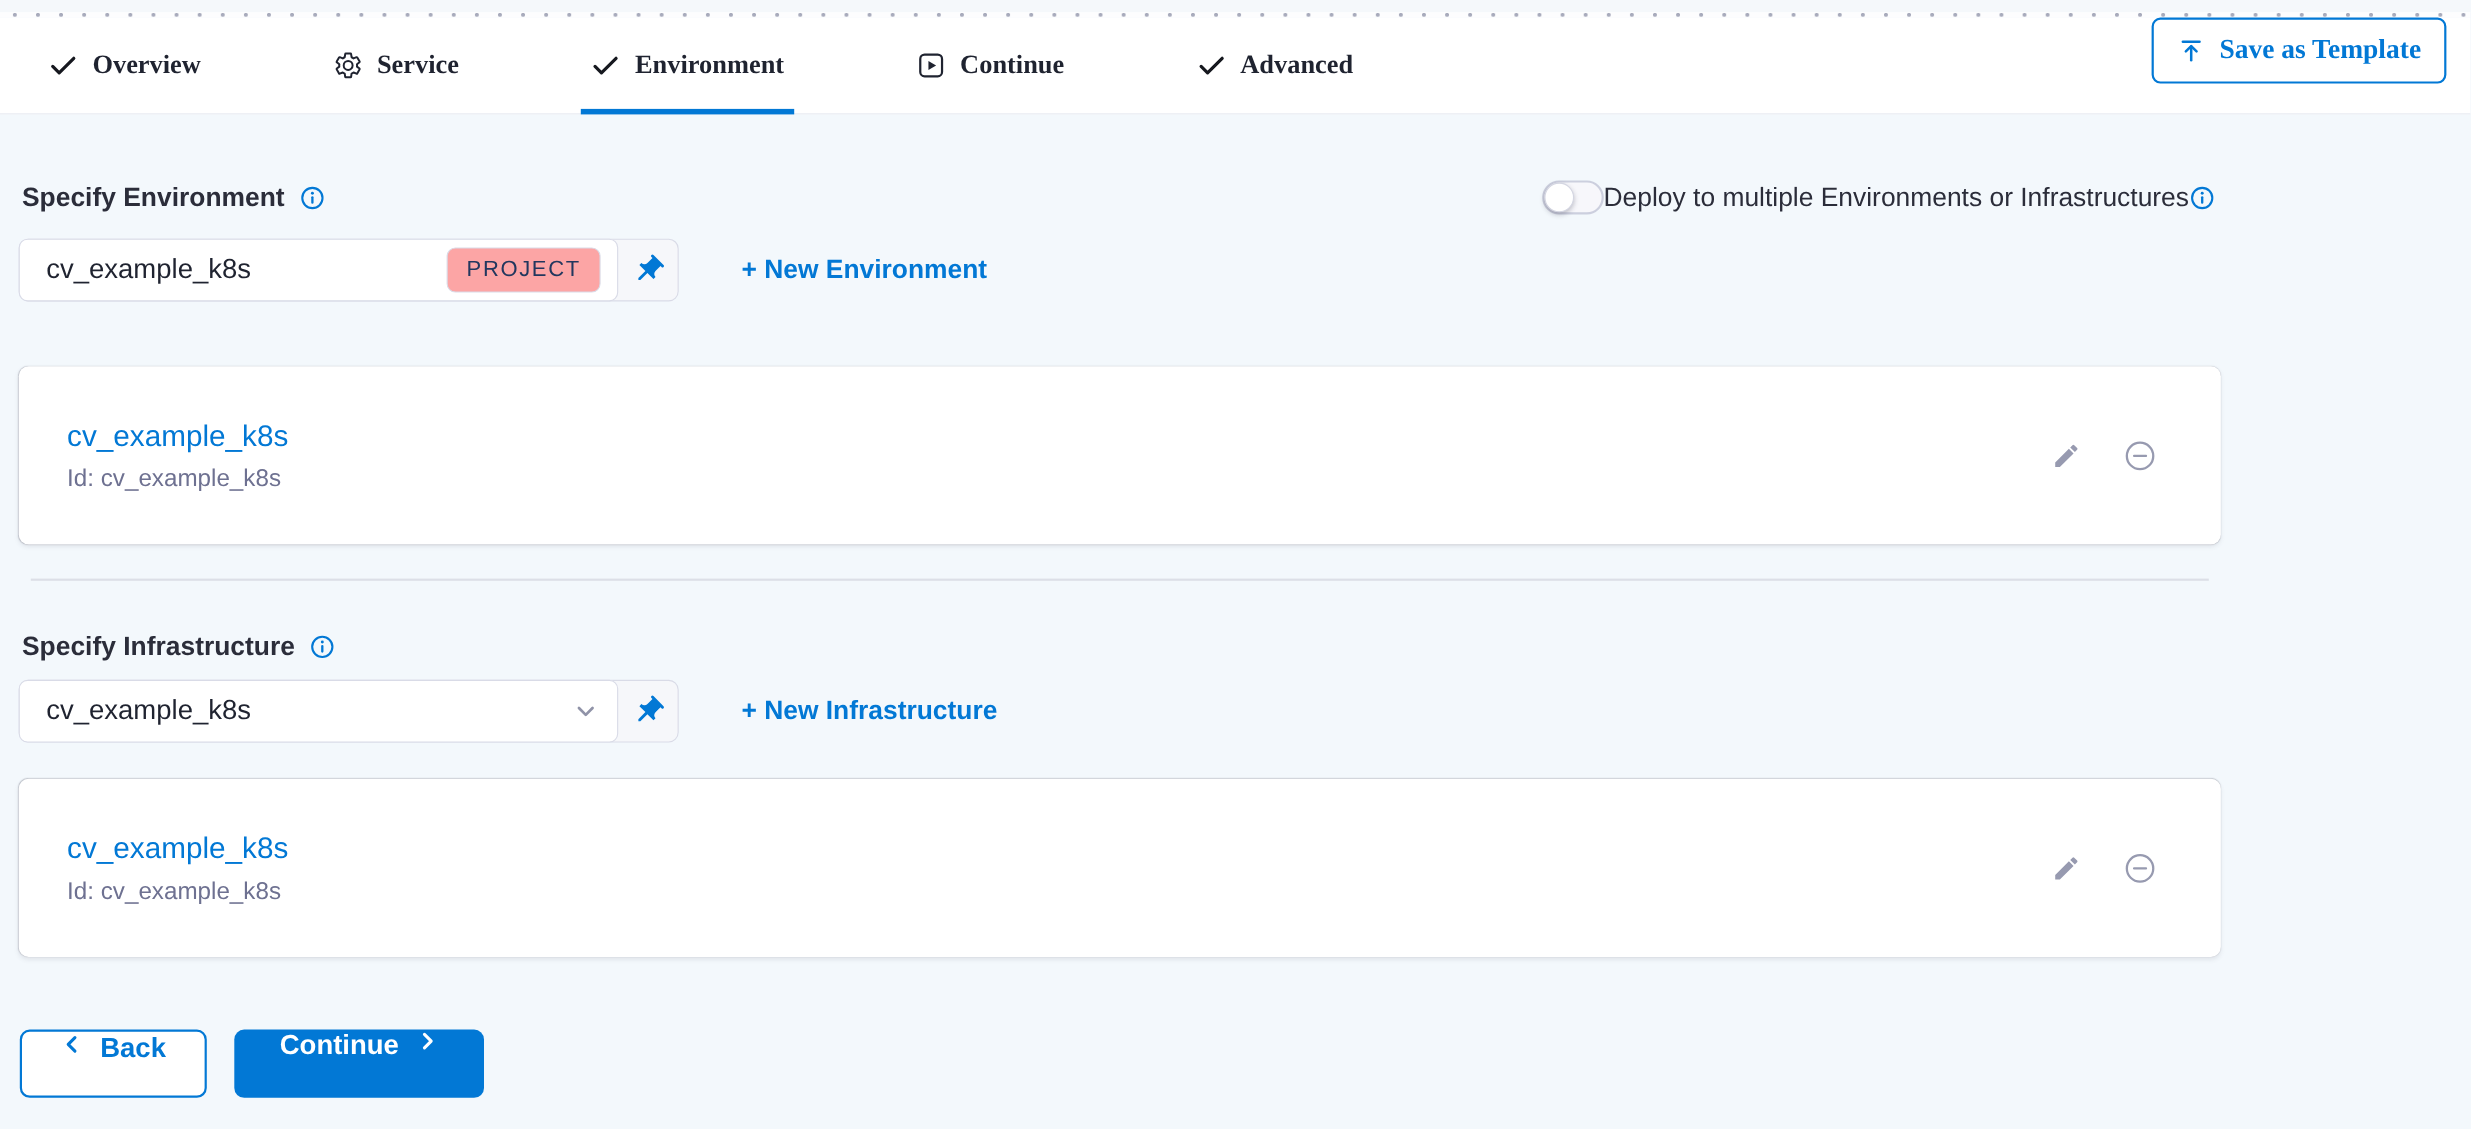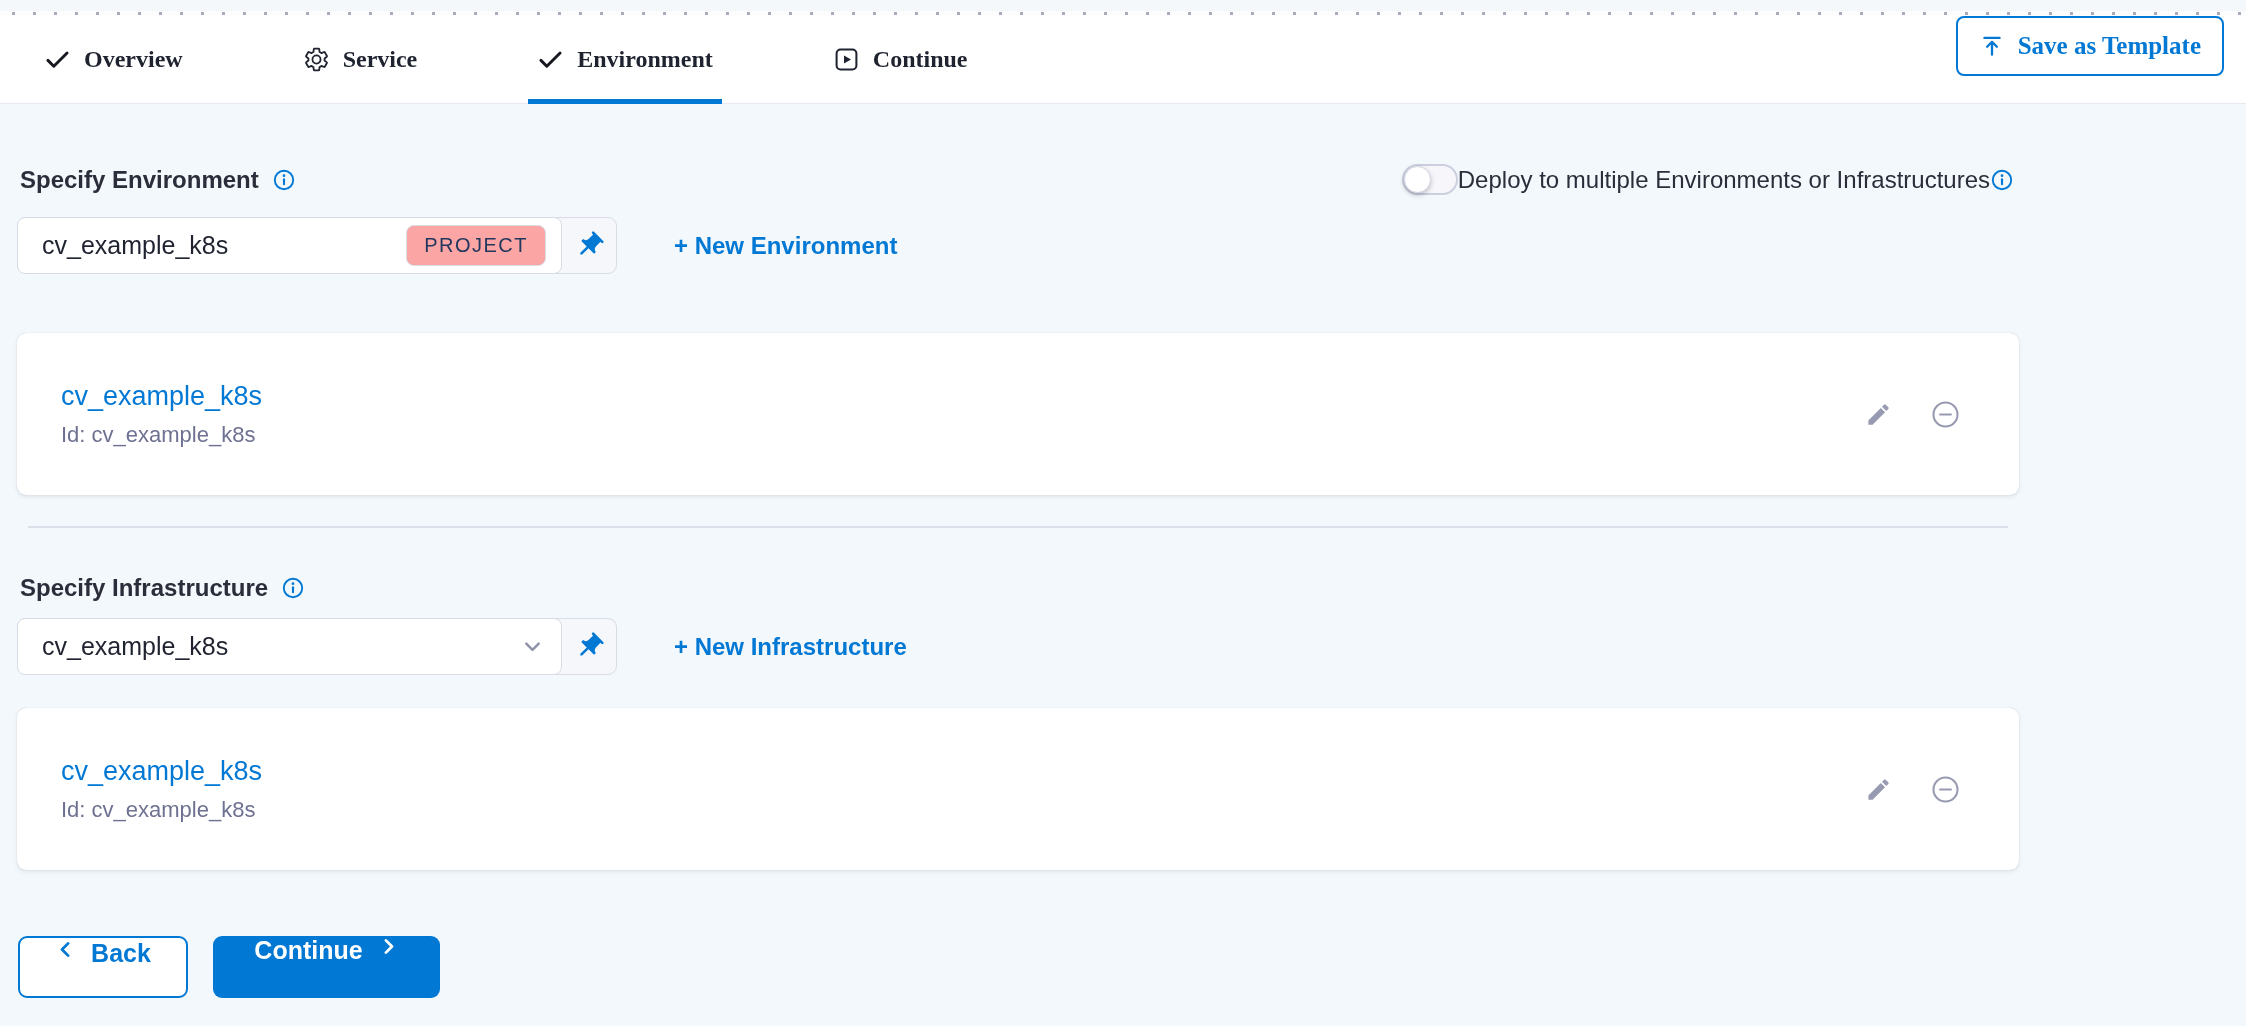--- a/index.html
+++ b/index.html
@@ -141,20 +141,26 @@
   </div>
 
   <div class="tab">
     <svg width="27" height="27" viewBox="0 0 24 24">
         <rect x="3.2" y="3.2" width="17.6" height="17.6" rx="3.5" stroke="#1f2330" stroke-width="1.8" fill="none"></rect>
         <path d="M9.8 8.4v7.2l6.2-3.6z" fill="#1f2330"></path>
       </svg>
     <span>Continue</span>
   </div>
 
+  <div class="tab">
+    <svg width="27" height="27" viewBox="0 0 24 24">
+        <path d="M3.5 12.8l5.2 5.2L20.5 6.2" stroke="#16181f" stroke-width="2.6" fill="none" stroke-linecap="round" stroke-linejoin="round"></path>
+      </svg>
+    <span>Advanced</span>
+  </div>
 
   <button class="save-template-btn">
     <svg width="26" height="26" viewBox="0 0 24 24" fill="none" stroke="#0278d5" stroke-width="2.1" stroke-linecap="round" stroke-linejoin="round">
         <path d="M5 4.5h14"></path>
         <path d="M12 20V8.5"></path>
         <path d="M7.5 12.7L12 8.2l4.5 4.5"></path>
       </svg>
     <span>Save as Template</span>
   </button>
 </div>

